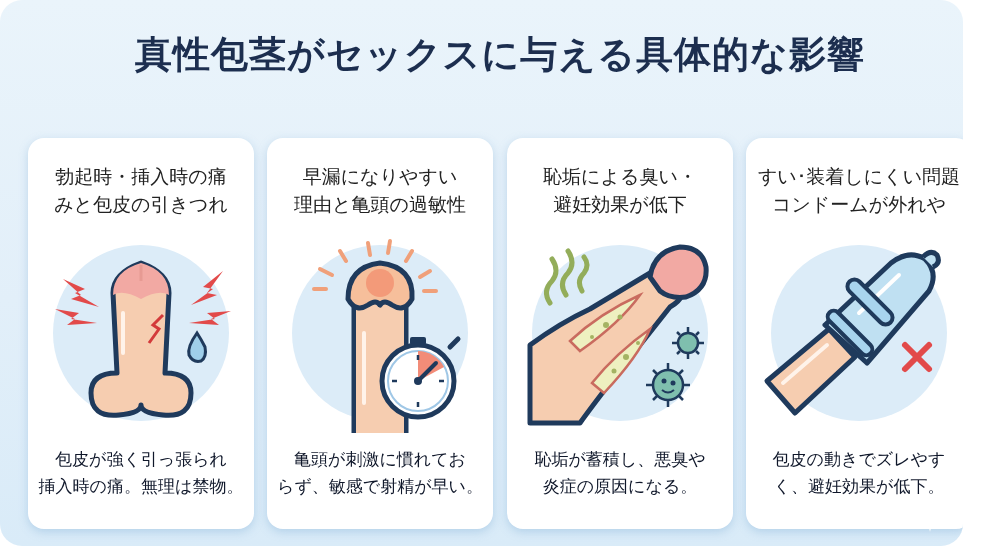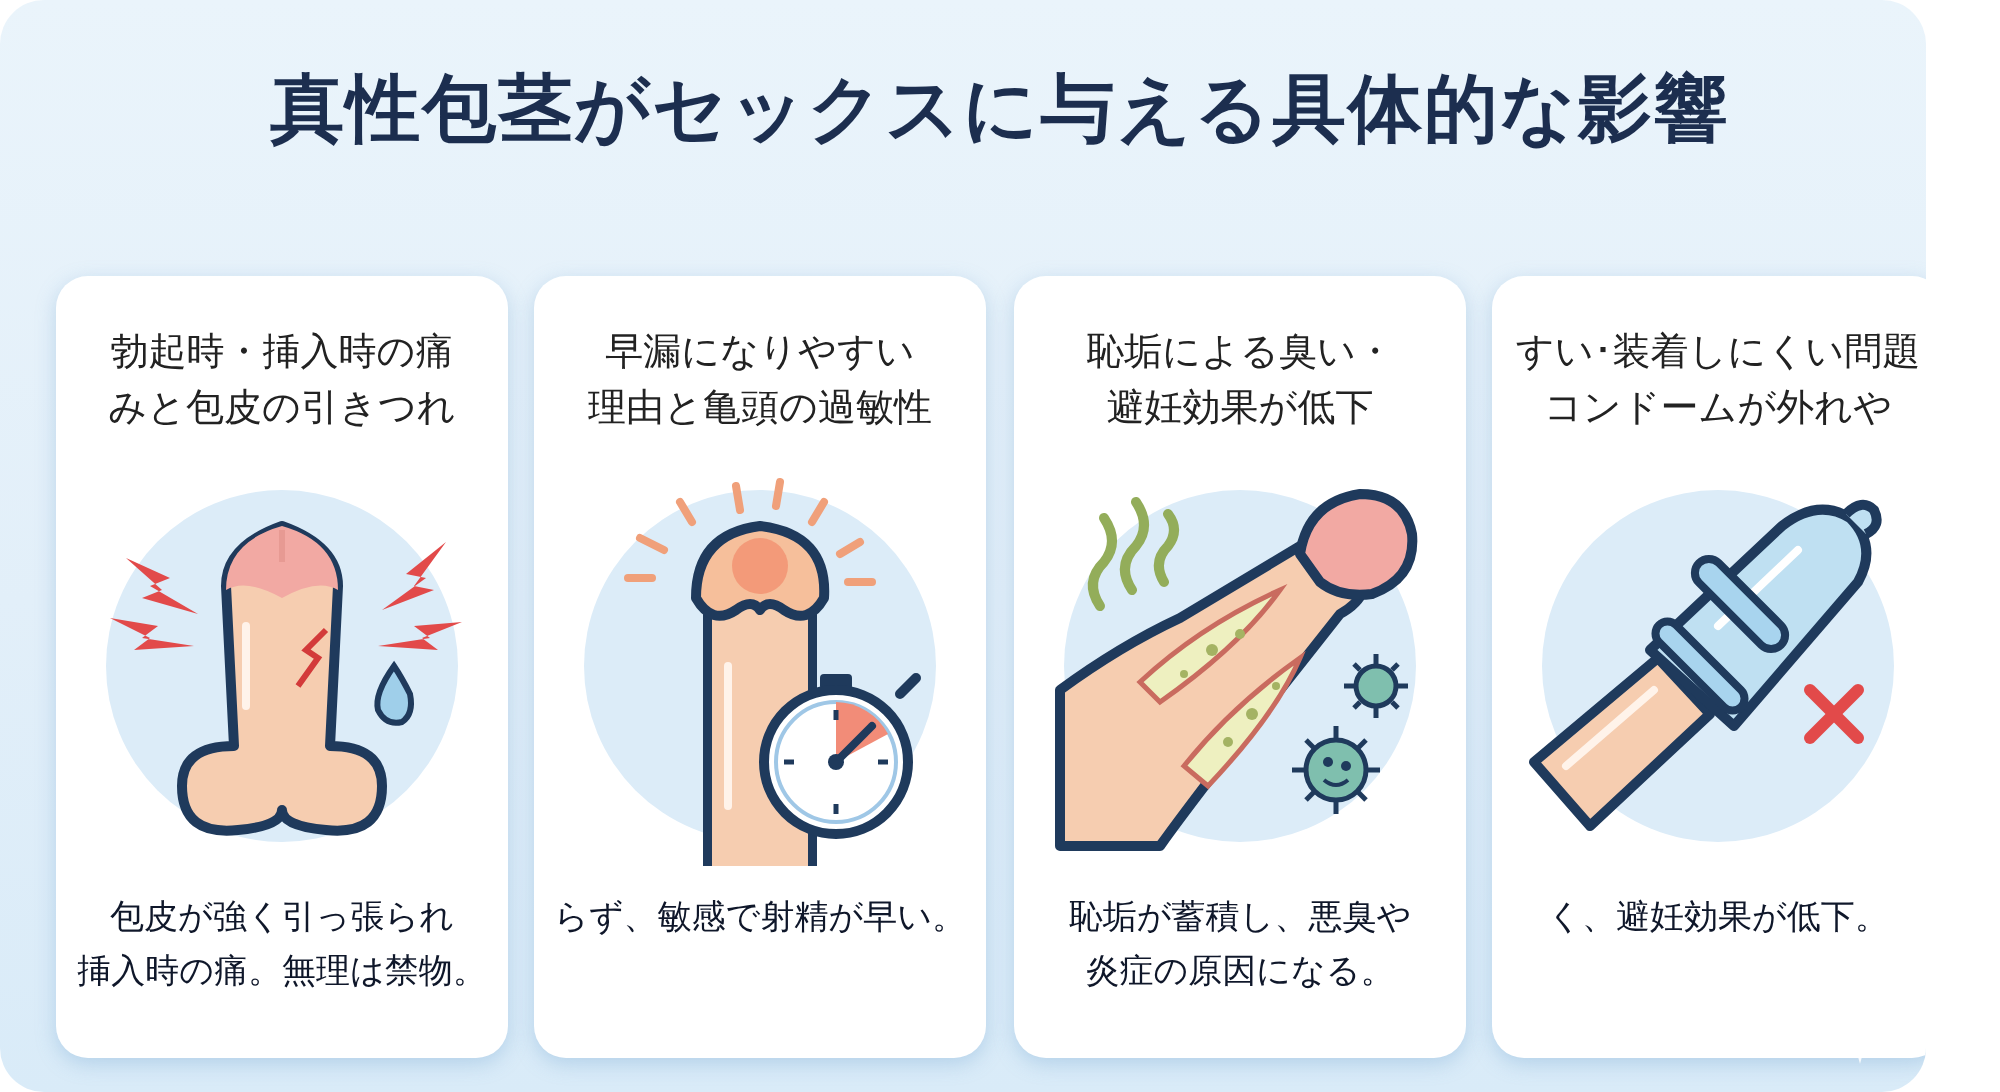--- a/index.html
+++ b/index.html
@@ -85,20 +85,21 @@
       <line x1="138" y1="148" x2="156" y2="130" stroke="#1f3a5c" stroke-width="4" stroke-linecap="round"></line>
       <circle cx="138" cy="148" r="4" fill="#1f3a5c"></circle>
       <g stroke="#1f3a5c" stroke-width="2.5">
         <line x1="138" y1="122" x2="138" y2="127"></line>
         <line x1="138" y1="169" x2="138" y2="174"></line>
         <line x1="112" y1="148" x2="117" y2="148"></line>
         <line x1="159" y1="148" x2="164" y2="148"></line>
       </g>
     </svg>
     <div class="card-desc">
+      <div>亀頭が刺激に慣れてお</div>
       <div>らず、敏感で射精が早い。</div>
     </div>
   </div>
 
   <div class="card" style="left:507px;">
     <div class="card-title">
       <div>恥垢による臭い・</div>
       <div>避妊効果が低下</div>
     </div>
     <svg class="illus" viewBox="0 0 200 200">
@@ -172,20 +173,21 @@
 
       <rect x="62" y="94" width="58" height="12" rx="6" transform="rotate(45 91 100)" fill="#a8d4ee" stroke="#1f3a5c" stroke-width="4"></rect>
       <rect x="82" y="62" width="58" height="14" rx="7" transform="rotate(45 111 69)" fill="#a8d4ee" stroke="#1f3a5c" stroke-width="4"></rect>
 
       <g stroke="#e24a4a" stroke-width="6" stroke-linecap="round">
         <line x1="146" y1="112" x2="170" y2="136"></line>
         <line x1="170" y1="112" x2="146" y2="136"></line>
       </g>
     </svg>
     <div class="card-desc">
+      <div>包皮の動きでズレやす</div>
       <div>く、避妊効果が低下。</div>
     </div>
   </div>
 
   <svg class="sparkle" viewBox="0 0 14 14">
     <path d="M7 0 L8.5 5.5 L14 7 L8.5 8.5 L7 14 L5.5 8.5 L0 7 L5.5 5.5 Z" fill="#ffffff" opacity="0.85"></path>
   </svg>
 </div>
 
 </body></html>

